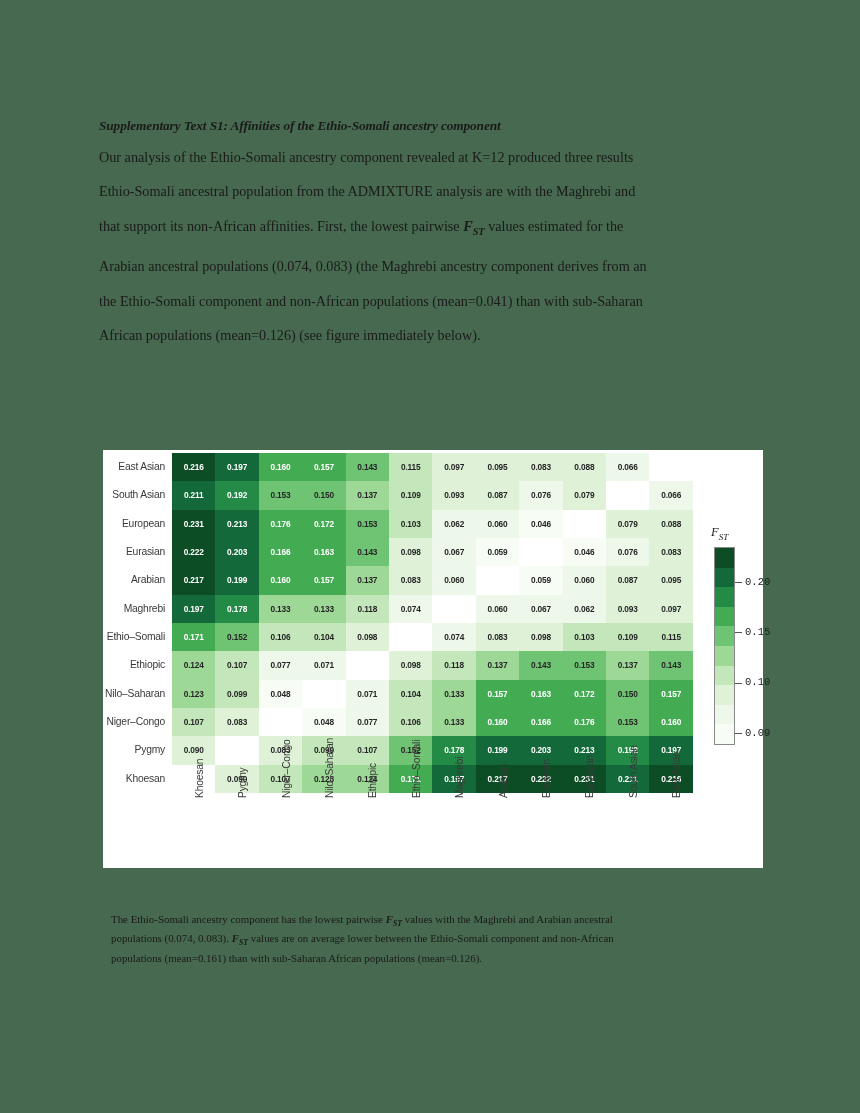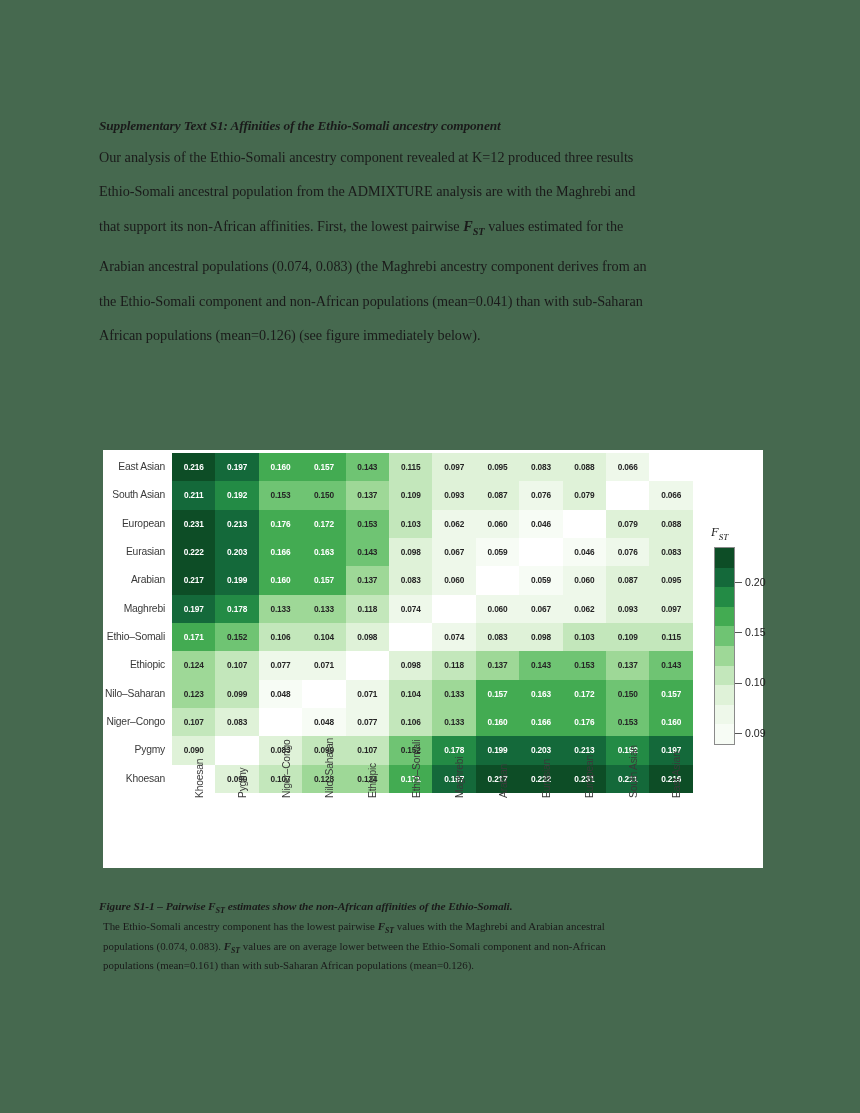--- a/index.html
+++ b/index.html
@@ -85,32 +85,32 @@
     position:absolute;left:3px;top:85px;width:19px;height:196px;
     border:1px solid #8a8a8a;box-sizing:content-box;
   }
   .cbar i{display:block;width:100%;}
   .cbar-ticks{position:absolute;left:24px;top:85px;width:28px;height:198px;}
   .cbar-ticks .tk{
     position:absolute;left:0;height:1px;width:7px;background:#555;
   }
   .cbar-ticks .tl{
     position:absolute;left:10px;
-    font-family:Liberation Sans, sans-serif;
+    font-family:Liberation Mono, monospace;
     font-size:10.6px;color:#222;transform:translateY(-50%);
     white-space:nowrap;
   }
 
   
   .caption{position:absolute;left:99px;top:900px;width:660px;}
   .cap-title{
     font-weight:bold;font-style:italic;font-size:11.4px;margin:0 0 3px 0;
     letter-spacing:-0.1px;
   }
-  .cap-body{font-size:10.9px;line-height:14.2px;margin:4px;}
+  .cap-body{font-size:10.9px;line-height:14.2px;margin:12px;}
 </style>
 </head>
 <body>
 
 <div class="page">
 
   <div class="doc">
     <p class="doc-heading">Supplementary Text S1: Affinities of the Ethio-Somali ancestry component</p>
     <div class="doc-body">
       <div id="doc-lines">
@@ -381,21 +381,20 @@
             <div class="tl" style="top: 135px;">0.10</div>
             <div class="tk" style="top: 185.949px;"></div>
             <div class="tl" style="top: 185.949px;">0.09</div>
           </div>
       </div>
 
     </div>
   </div>
 
   <div class="caption">
-    <p class="cap-title"><span id="cap-title-text">Figure S1-1 – Pairwise <span class="fst">F<sub>ST</sub></span> estimates show the non-African affinities of the Ethio-Somali.</span></p>
     <div class="cap-body">
       <div id="cap-lines">
           <div>The Ethio-Somali ancestry component has the lowest pairwise <span class="fst">F<sub>ST</sub></span> values with the Maghrebi and Arabian ancestral</div>
           <div>populations (0.074, 0.083). <span class="fst">F<sub>ST</sub></span> values are on average lower between the Ethio-Somali  component and non-African</div>
           <div>populations (mean=0.161) than with sub-Saharan African populations (mean=0.126).</div>
         </div>
     </div>
   </div>
 
 </div>

